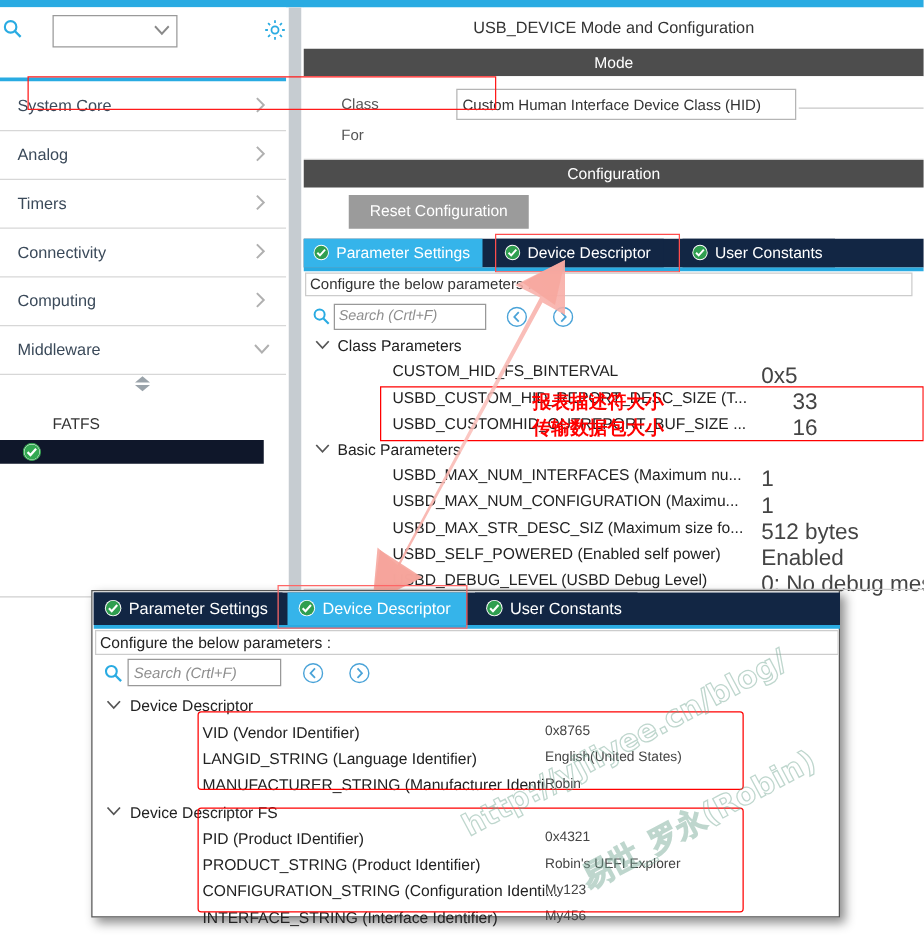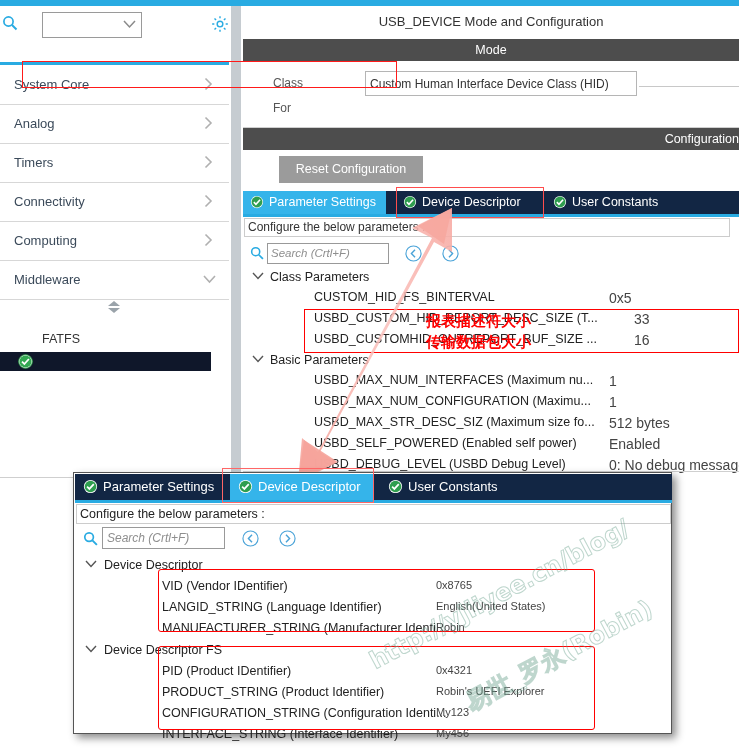--- a/index.html
+++ b/index.html
@@ -53,21 +53,21 @@
   .rp-title{position:absolute;left:0;top:4px;width:496px;height:24px;text-align:center;font-size:13px;color:#333;line-height:24px;}
   .bar-dark{position:absolute;left:0;width:496px;height:22px;background:#4d4d4d;color:#ffffff;font-size:12.5px;text-align:center;line-height:22px;}
   .mode-bar{top:33px;}
   .mode-body{position:absolute;left:0;top:55px;width:496px;height:66px;background:#ffffff;border-bottom:1px solid #cfcfcf;}
   .mode-field{position:absolute;left:26px;top:10px;height:25px;}
   .mode-lbl{position:absolute;left:0;top:0;height:25px;line-height:25px;font-size:12px;color:#555;padding:0 4px;}
   .mode-val{position:absolute;left:96px;top:0;width:272px;height:25px;line-height:25px;border:1px solid #b5b5b5;background:#fff;font-size:12px;color:#333;padding-left:4px;box-sizing:border-box;}
   .mode-redbox{position:absolute;left:22px;top:61px;width:375px;height:27px;border:1.5px solid #ff1a1a;box-sizing:border-box;}
   .mode-tail{position:absolute;left:396px;top:80px;width:100px;height:1px;background:#c8c8c8;}
 
-  .cfg-bar{top:122px;text-align:right;}
+  .cfg-bar{top:122px;}
   .reset-btn{position:absolute;left:255px;top:156px;width:144px;height:27px;background:#9b9b9b;color:#ffffff;font-size:12.5px;line-height:27px;text-align:center;border:none;margin-left:24px;}
 
   .tabstrip{position:absolute;left:243px;top:191px;width:496px;height:23px;background:#122644;}
   .ttab{position:absolute;top:0;height:23px;line-height:23px;font-size:12.5px;color:#ffffff;padding:0 10px 0 26px;box-sizing:border-box;white-space:nowrap;}
   .ttab .dot{position:absolute;left:7px;top:4px;width:14px;height:14px;}
   .ttab.active{background:#35b4ea;}
   .ttab.idle{background:#122644;}
   .tab-underline{position:absolute;left:243px;top:214px;width:496px;height:3px;background:#29ABE2;}
   .tab-redbox{position:absolute;left:396px;top:187px;width:148px;height:31px;border:1.5px solid #ff4d4d;box-sizing:border-box;}
 
@@ -79,21 +79,21 @@
   .nav-btn{position:absolute;top:3px;width:17px;height:17px;}
   .nav-prev{left:161px;}
   .nav-next{left:198px;}
 
   .tree{position:absolute;left:244px;top:268px;width:486px;}
   .grp{position:relative;height:20px;}
   .grp .gchev{position:absolute;left:8px;top:4px;}
   .grp .glbl{position:absolute;left:26px;top:2px;font-size:12.5px;color:#222;}
   .row{position:relative;height:21px;}
   .row .rname{position:absolute;left:70px;top:2px;font-size:12.5px;color:#222;white-space:nowrap;}
-  .row .rval{position:absolute;left:365px;top:2px;font-size:14px;color:#444;white-space:nowrap;}
+  .row .rval{position:absolute;left:365px;top:2px;font-size:18px;color:#444;white-space:nowrap;}
   .cn-note{position:absolute;left:426px;font-size:15px;font-weight:bold;color:#ff0000;white-space:nowrap;font-family:"DejaVu Sans",sans-serif;}
   .tree-redbox{position:absolute;left:304px;top:309px;width:435px;height:44px;border:1.5px solid #ff0000;box-sizing:border-box;}
 
   .rp-bottomline{position:absolute;left:243px;top:471px;width:496px;height:1px;background:#cfcfcf;}
   .left-bottomline{position:absolute;left:0;top:471px;width:229px;height:1px;background:#cfcfcf;}
 
   
   .arrow-svg{position:absolute;left:280px;top:200px;width:230px;height:290px;pointer-events:none;}
 
   

